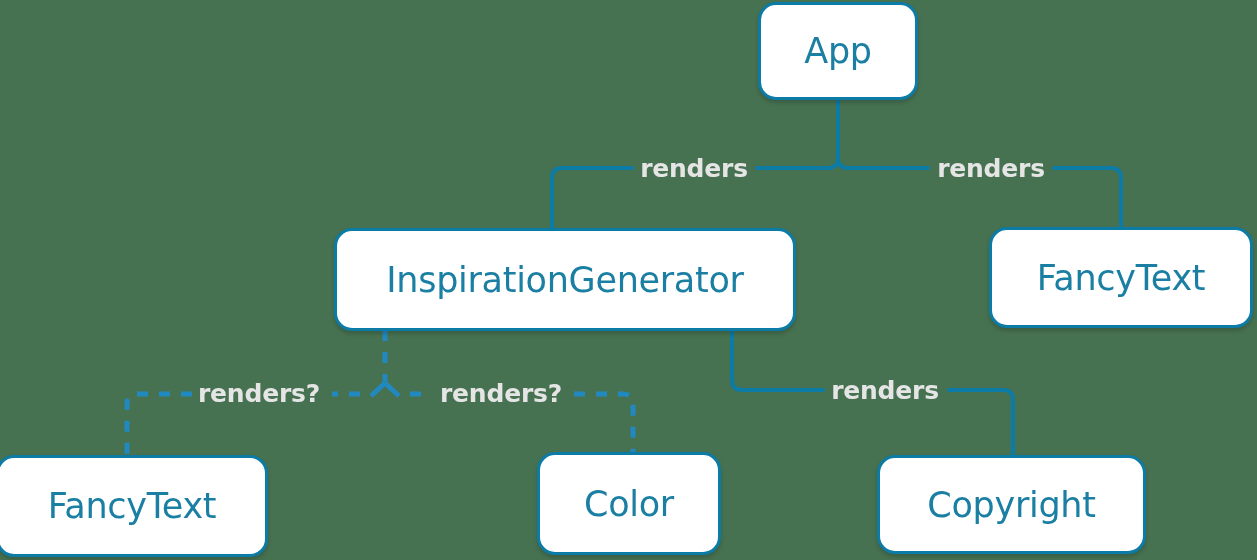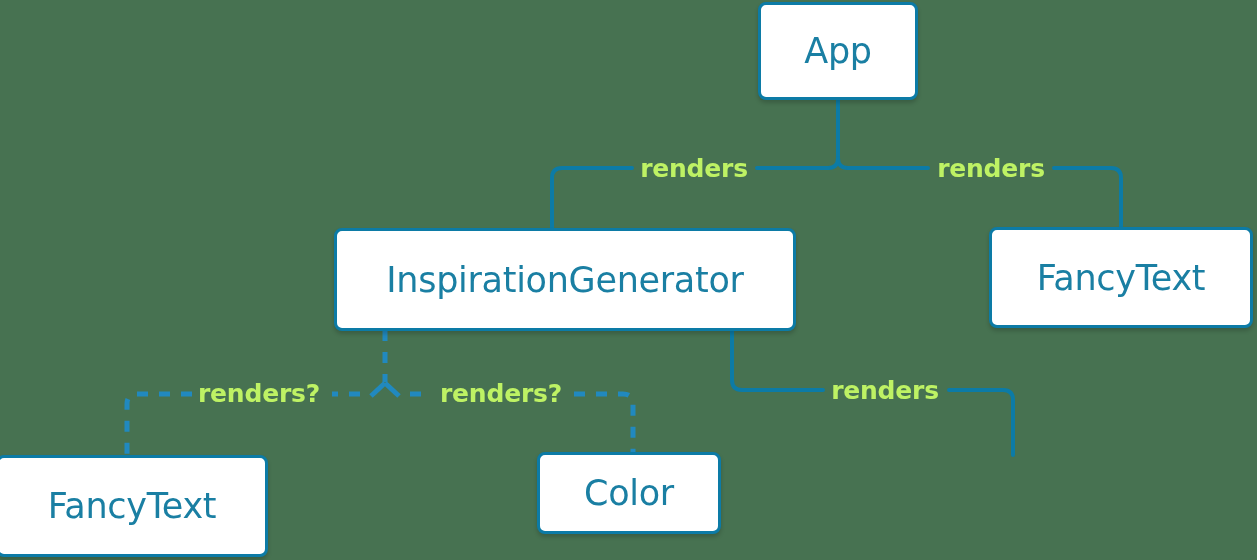--- a/index.html
+++ b/index.html
@@ -22,49 +22,49 @@
     position: absolute;
     left: 0;
     top: 0;
     width: 1257px;
     height: 560px;
   }
   .node {
     position: absolute;
     background: #ffffff;
     border: 3px solid #0c7ba6;
-    border-radius: 8px;
+    border-radius: 18px;
     box-sizing: border-box;
     display: flex;
     align-items: center;
     justify-content: center;
     color: #1a7fa3;
     font-family: "DejaVu Sans", sans-serif;
     font-size: 35px;
     font-weight: 400;
     letter-spacing: -0.3px;
     white-space: nowrap;
     box-shadow: 0 3px 4px rgba(0,0,0,0.18);
   }
   .edge-label {
     position: absolute;
-    color: #bef264;
+    color: #e5e5e5;
     font-family: "DejaVu Sans", sans-serif;
     font-size: 25px;
     font-weight: 700;
     white-space: nowrap;
     transform: translate(-50%, -50%);
     letter-spacing: -0.2px;
     background: transparent;
   }
   #node-app          { left: 758px;  top: 2px;   width: 160px; height: 98px; }
   #node-inspgen      { left: 334px;  top: 228px; width: 462px; height: 103px; }
   #node-fancytext-r  { left: 989px;  top: 227px; width: 264px; height: 101px; }
   #node-fancytext-b  { left: -4px;   top: 455px; width: 272px; height: 102px; }
-  #node-color        { left: 537px;  top: 452px; width: 184px; height: 82px; }
+  #node-color        { left: 537px;  top: 452px; width: 184px; height: 103px; }
   #node-copyright    { left: 877px;  top: 455px; width: 269px; height: 99px; }
 
   #label-renders-1 { left: 694px; top: 168px; }
   #label-renders-2 { left: 991px; top: 168px; }
   #label-renders-3 { left: 885px; top: 390px; }
   #label-renders-q1 { left: 259px; top: 393px; }
   #label-renders-q2 { left: 501px; top: 393px; }
 </style>
 </head>
 <body>
@@ -104,20 +104,23 @@
   </div>
 
   <div class="node" id="node-fancytext-b">
     <span>FancyText</span>
   </div>
 
   <div class="node" id="node-color">
     <span>Color</span>
   </div>
 
+  <div class="node" id="node-copyright">
+    <span>Copyright</span>
+  </div>
 
   <div class="edge-label" id="label-renders-1">renders</div>
 
   <div class="edge-label" id="label-renders-2">renders</div>
 
   <div class="edge-label" id="label-renders-3">renders</div>
 
   <div class="edge-label" id="label-renders-q1">renders?</div>
 
   <div class="edge-label" id="label-renders-q2">renders?</div>

